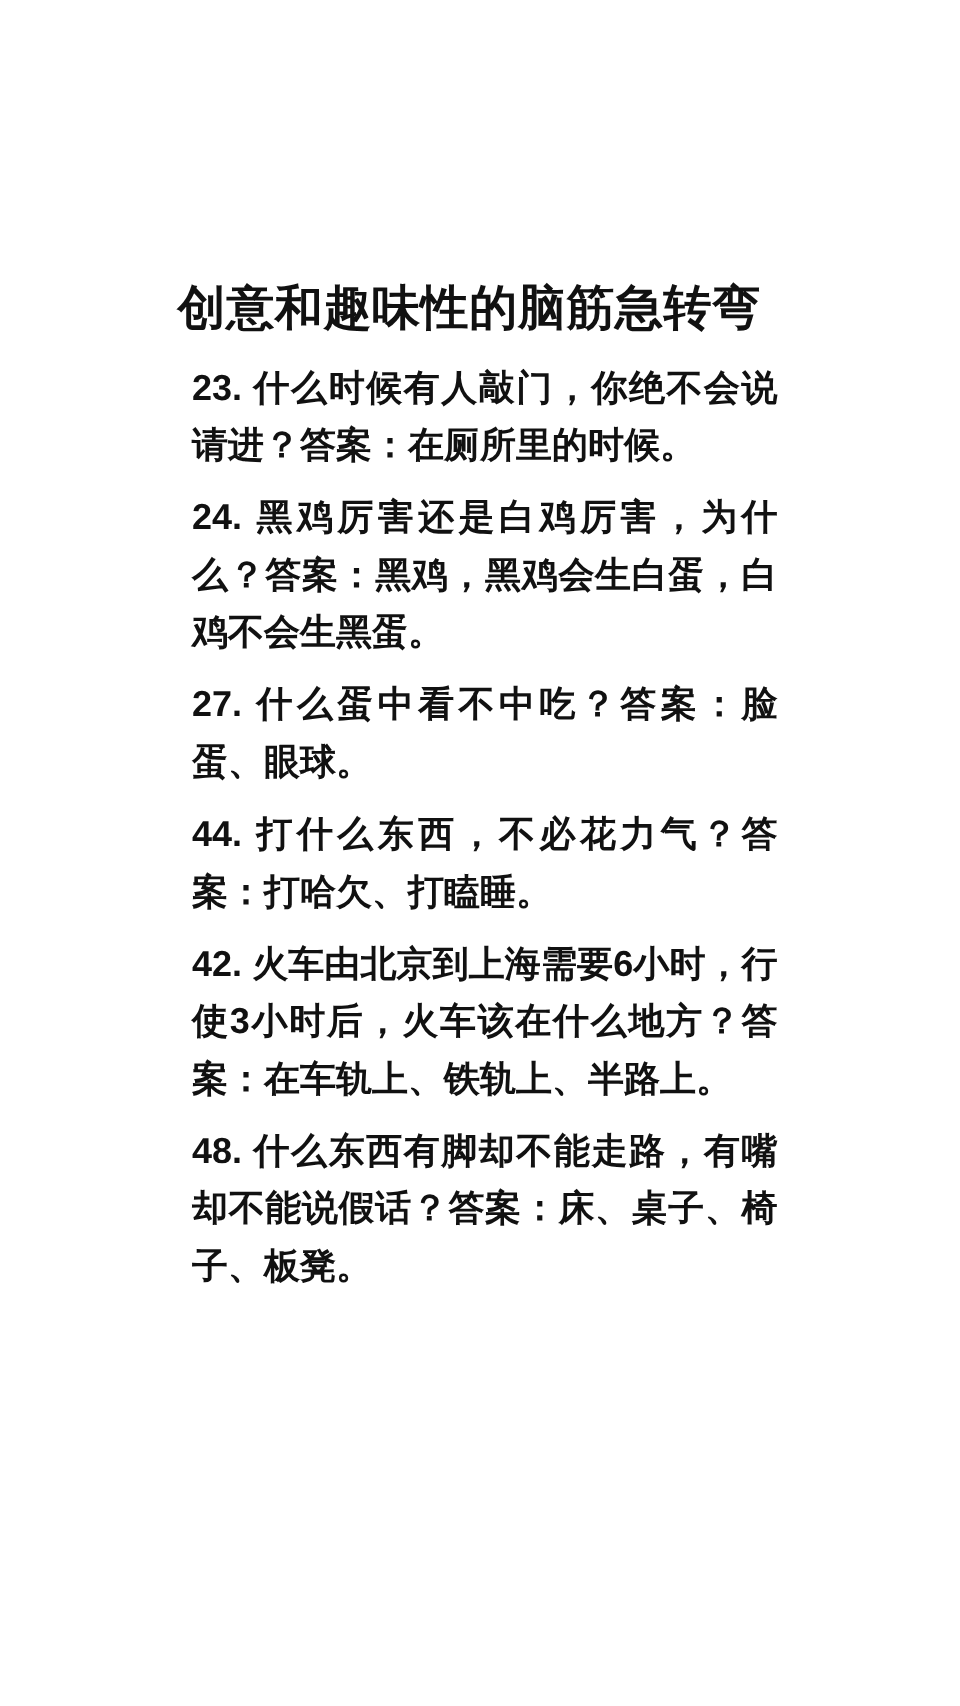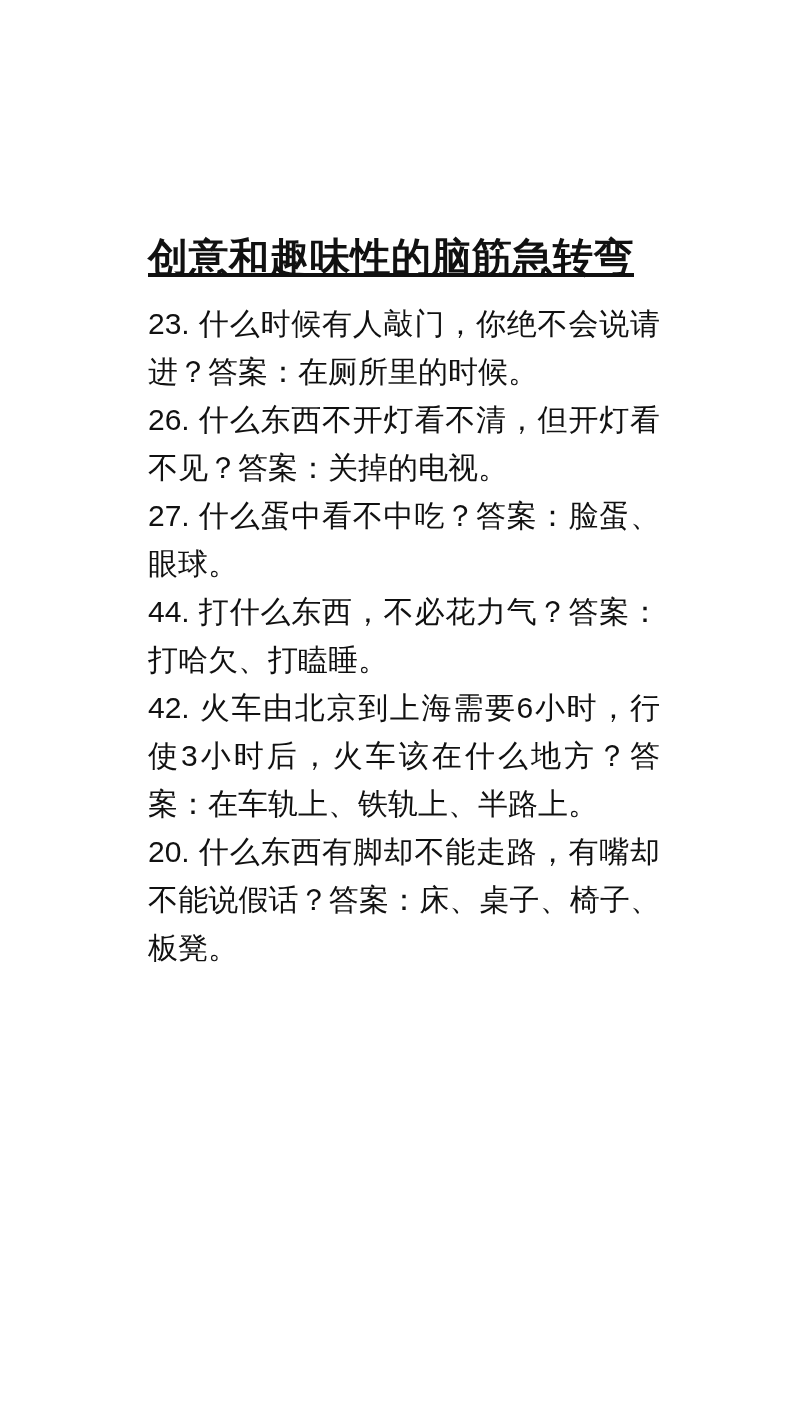--- a/index.html
+++ b/index.html
@@ -22,36 +22,35 @@
     width: 512px;
   }
   .doc h1 {
     margin: 0 0 18px 0;
     font-size: 40px;
     line-height: 50px;
     font-weight: 800;
     color: #111111;
     letter-spacing: 0.5px;
     white-space: nowrap;
-    text-decoration: underline;
   }
   .doc p.riddle {
-    margin: 0;
+    margin: 12px;
     font-size: 30px;
     line-height: 48px;
-    font-weight: 400;
+    font-weight: 700;
     color: #111111;
     text-align: justify;
     word-break: break-all;
   }
 </style>
 </head>
 <body>
 
 <main class="doc">
   <h1>创意和趣味性的脑筋急转弯</h1>
   <p class="riddle">23. 什么时候有人敲门，你绝不会说请进？答案：在厕所里的时候。</p>
-  <p class="riddle">26. 什么东西不开灯看不清，但开灯看不见？答案：关掉的电视。</p>
+  <p class="riddle">24. 黑鸡厉害还是白鸡厉害，为什么？答案：黑鸡，黑鸡会生白蛋，白鸡不会生黑蛋。</p>
   <p class="riddle">27. 什么蛋中看不中吃？答案：脸蛋、眼球。</p>
   <p class="riddle">44. 打什么东西，不必花力气？答案：打哈欠、打瞌睡。</p>
   <p class="riddle">42. 火车由北京到上海需要6小时，行使3小时后，火车该在什么地方？答案：在车轨上、铁轨上、半路上。</p>
-  <p class="riddle">20. 什么东西有脚却不能走路，有嘴却不能说假话？答案：床、桌子、椅子、板凳。</p>
+  <p class="riddle">48. 什么东西有脚却不能走路，有嘴却不能说假话？答案：床、桌子、椅子、板凳。</p>
 </main>
 
 </body></html>

